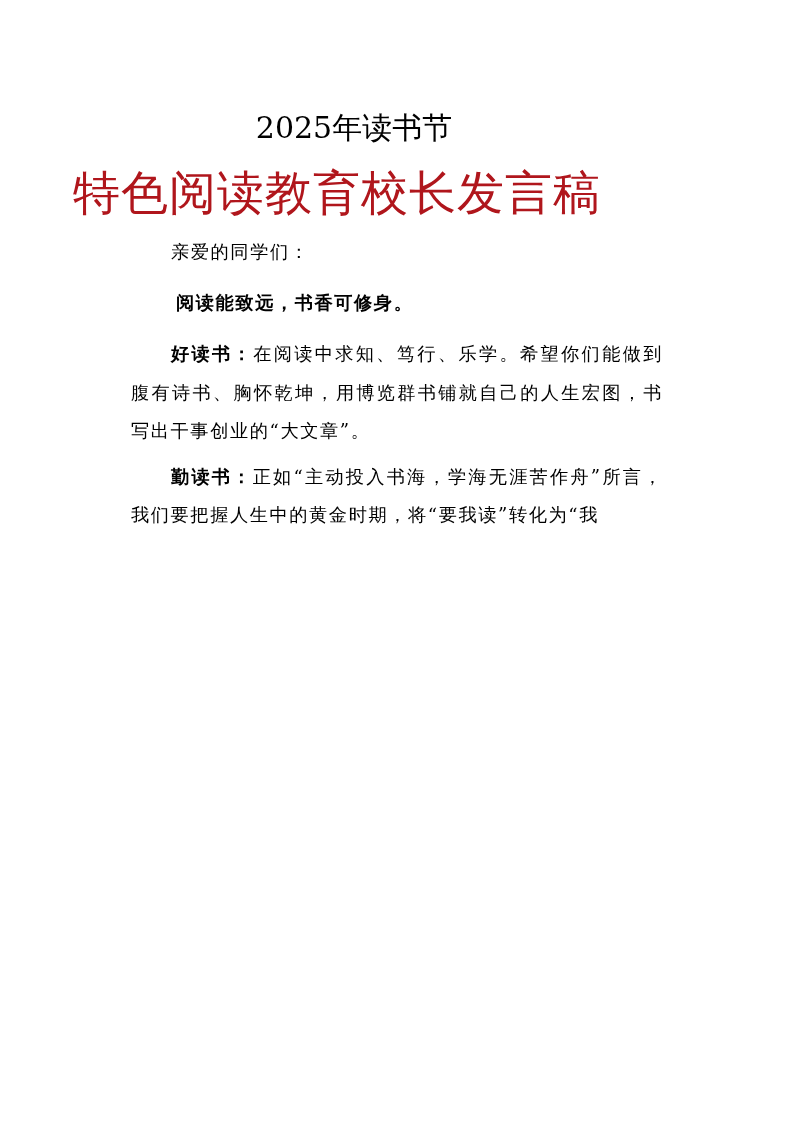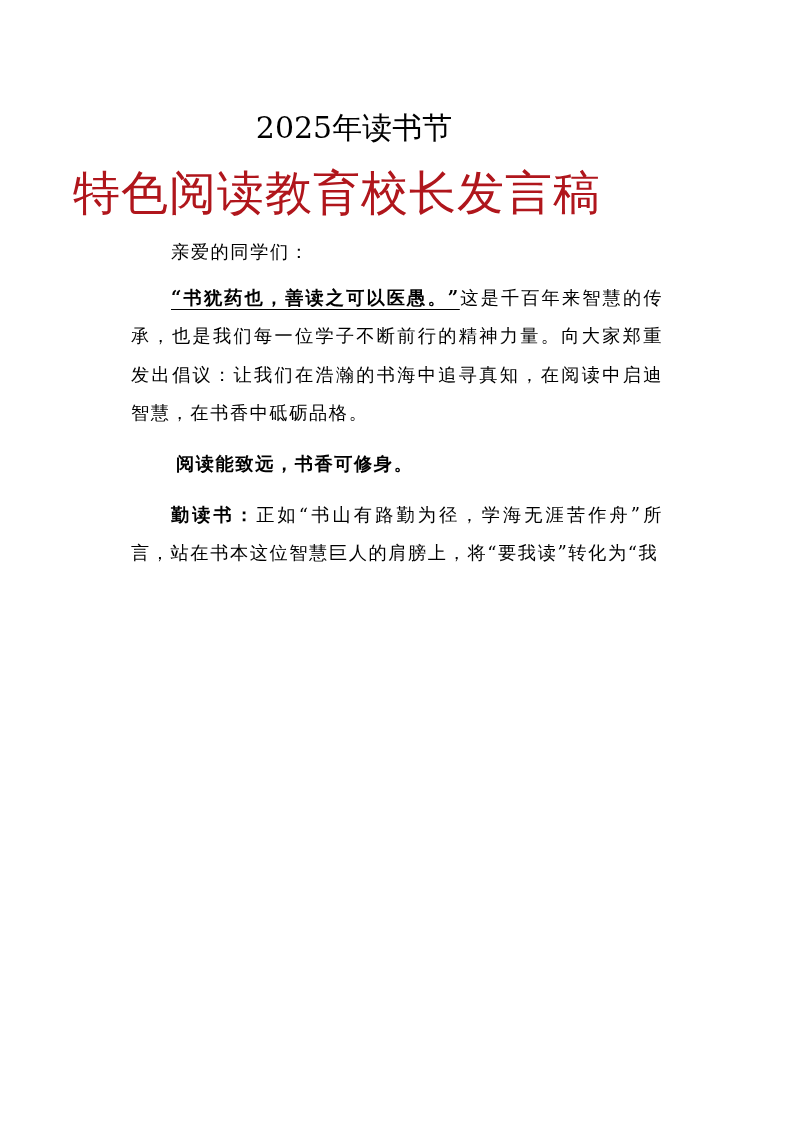--- a/index.html
+++ b/index.html
@@ -20,17 +20,17 @@
 </style>
 </head>
 <body>
 
 <div class="page">
   <div class="title1">2025年读书节</div>
   <div class="title2" id="t2" style="color: rgb(176, 22, 28);">特色阅读教育校长发言稿</div>
 
   <div class="body">
     <p class="p indent">亲爱的同学们：</p>
-    <p class="p indent"><span class="b u">“书犹药也，善读之可以医愚。”</span><span>这是千百年来智慧的传承，也是我们每一位学子不断前行的精神力量。向大家郑重发出倡议：让我们在浩瀚的书海中追寻真知，在阅读中启迪智慧，在书香中砥砺品格。</span></p>
     <p class="heading">阅读能致远，书香可修身。</p>
-    <p class="p indent"><span class="b">勤读书：</span><span>正如“书山有路勤为径，学海无涯苦作舟”所言，站在书本这位智慧巨人的肩膀上，将“要我读”转化为“我</span></p>
+    <p class="p indent"><span class="b">好读书：</span><span>在阅读中求知、笃行、乐学。希望你们能做到腹有诗书、胸怀乾坤，用博览群书铺就自己的人生宏图，书写出干事创业的“大文章”。</span></p>
+    <p class="p indent"><span class="b">勤读书：</span><span>正如“主动投入书海，学海无涯苦作舟”所言，我们要把握人生中的黄金时期，将“要我读”转化为“我</span></p>
   </div>
 </div>
 
 </body></html>

